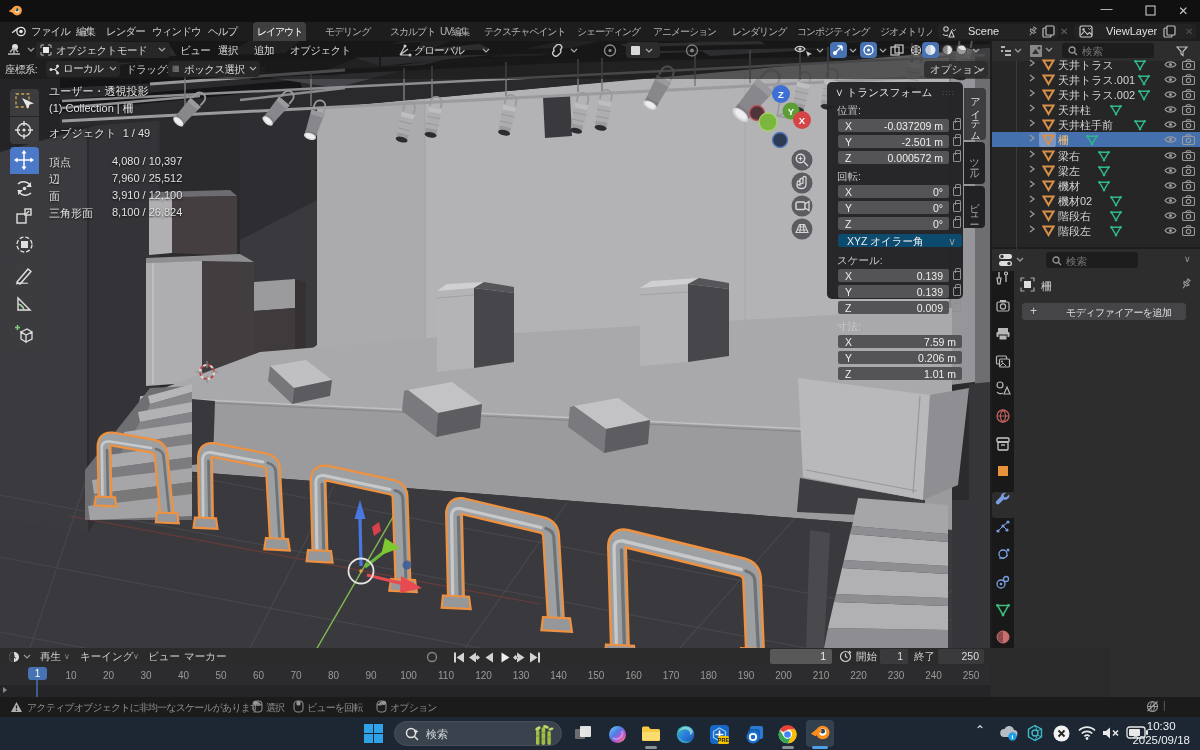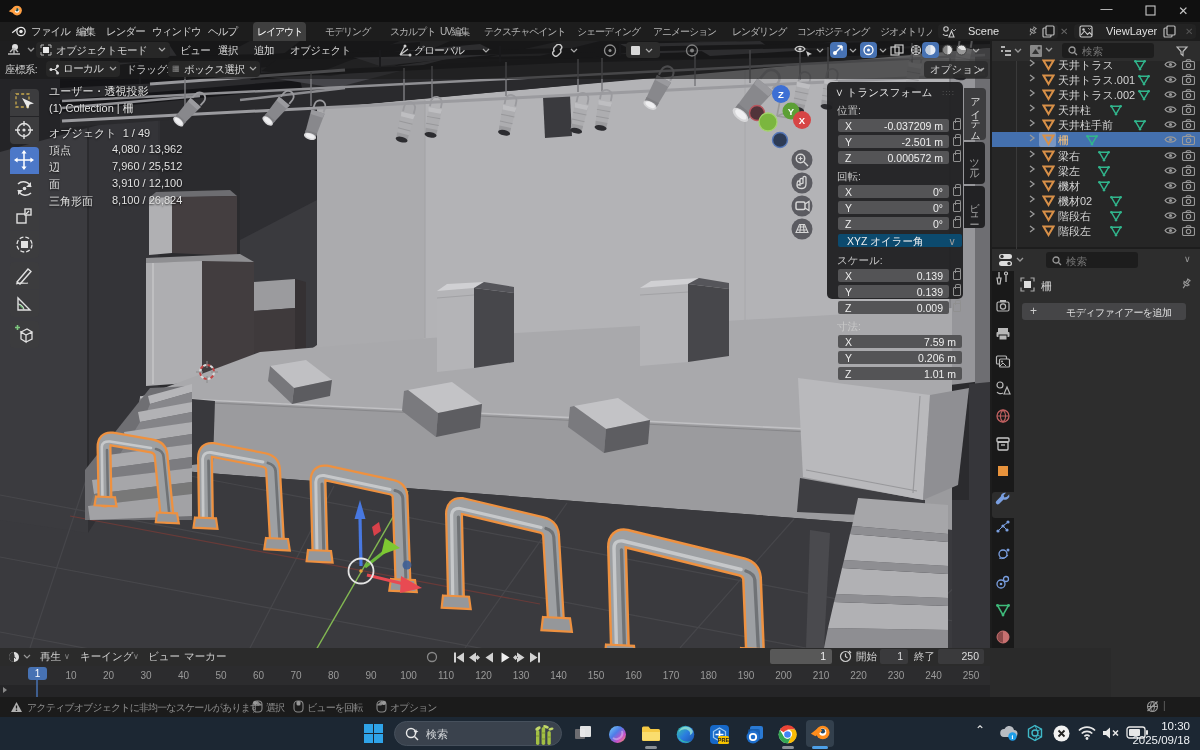--- a/index.html
+++ b/index.html
@@ -599,21 +599,21 @@
           <path d="M7 8 l6-3 5 3 -6 3z M7 8 v7 l5 3 v-7z M18 8 v7 l-6 3" fill="none" stroke="#e0e0e0" stroke-width="1.3"></path>
           <path d="M3.5 1 v5 M1 3.5 h5" stroke="#7ec97e" stroke-width="1.6"></path>
         </svg>
       </div>
 </div>
 
 <div class="abs" style="left:49px;top:84px;width:220px;color:#e2e2e2;font-size:11px;text-shadow:0 1px 2px rgba(0,0,0,.8)">
 <div>ユーザー・透視投影</div>
 <div style="margin-top:2px">(1) Collection | 柵</div>
 <div style="margin-top:10px">オブジェクト&nbsp;&nbsp;1 / 49</div>
-<div style="margin-top:2px;position:relative">頂点<span style="position:absolute;left:63px;top:0;white-space:nowrap">4,080 / 13,962</span></div>
+<div style="margin-top:14px;position:relative">頂点<span style="position:absolute;left:63px;top:0;white-space:nowrap">4,080 / 10,397</span></div>
 <div style="margin-top:2px;position:relative">辺<span style="position:absolute;left:63px;top:0;white-space:nowrap">7,960 / 25,512</span></div>
 <div style="margin-top:2px;position:relative">面<span style="position:absolute;left:63px;top:0;white-space:nowrap">3,910 / 12,100</span></div>
 <div style="margin-top:2px;position:relative">三角形面<span style="position:absolute;left:63px;top:0;white-space:nowrap">8,100 / 26,824</span></div>
 </div>
 
 <div class="abs" style="left:827px;top:82px;width:136px;height:217px;background:rgba(32,32,34,0.95);border-radius:5px;color:#cfcfcf;font-size:10.5px">
 <style>
 .nf{position:absolute;left:11px;width:111px;height:13.4px;background:#545456;border-radius:2px;color:#eee}
 .nf b{position:absolute;left:7px;top:1px;font-weight:normal}.nf i{position:absolute;right:6px;top:1px;font-style:normal}
 .nlock{position:absolute;left:126px;width:8px;height:9px;border:1px solid #909090;border-radius:1px}
@@ -1351,15 +1351,15 @@
       </svg>
  <svg class="abs" style="left:1102px;top:9px" width="19" height="14" viewBox="0 0 19 14">
         <path d="M1 5 h3 l4 -3.5 v11 L4 9 H1z" fill="#e8e8e8"></path>
         <path d="M11 4.5 l5 5 m0 -5 l-5 5" stroke="#e8e8e8" stroke-width="1.5"></path>
       </svg>
  <svg class="abs" style="left:1126px;top:9px" width="22" height="13" viewBox="0 0 22 13">
         <rect x="1" y="1" width="18" height="11" rx="2.5" stroke="#e8e8e8" fill="none" stroke-width="1.3"></rect>
         <rect x="3" y="3" width="11" height="7" rx="1" fill="#e8e8e8"></rect>
         <rect x="20" y="4" width="2" height="5" rx="1" fill="#e8e8e8"></rect>
       </svg>
- <div style="position:absolute;right:10px;top:3px;text-align:right;color:#eef1f4;font-size:11.5px;line-height:13.5px">10:30<br>2025/09/18</div>
+ <div style="position:absolute;right:10px;top:3px;text-align:center;color:#eef1f4;font-size:11.5px;line-height:13.5px">10:30<br>2025/09/18</div>
 </div>
 
 </div>
 </body></html>

